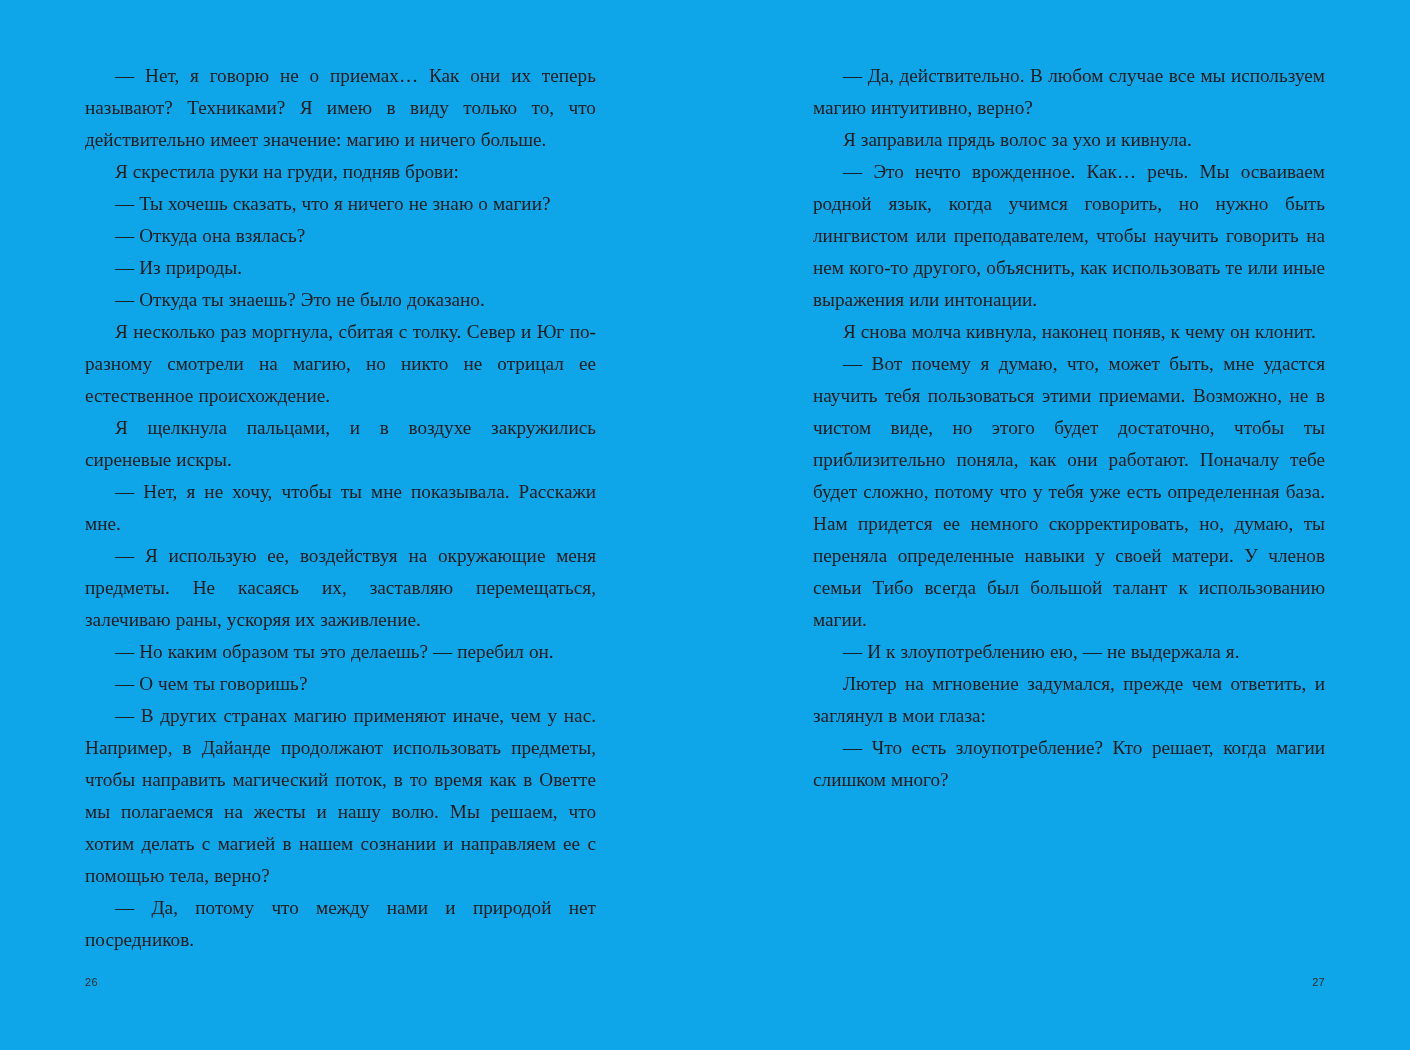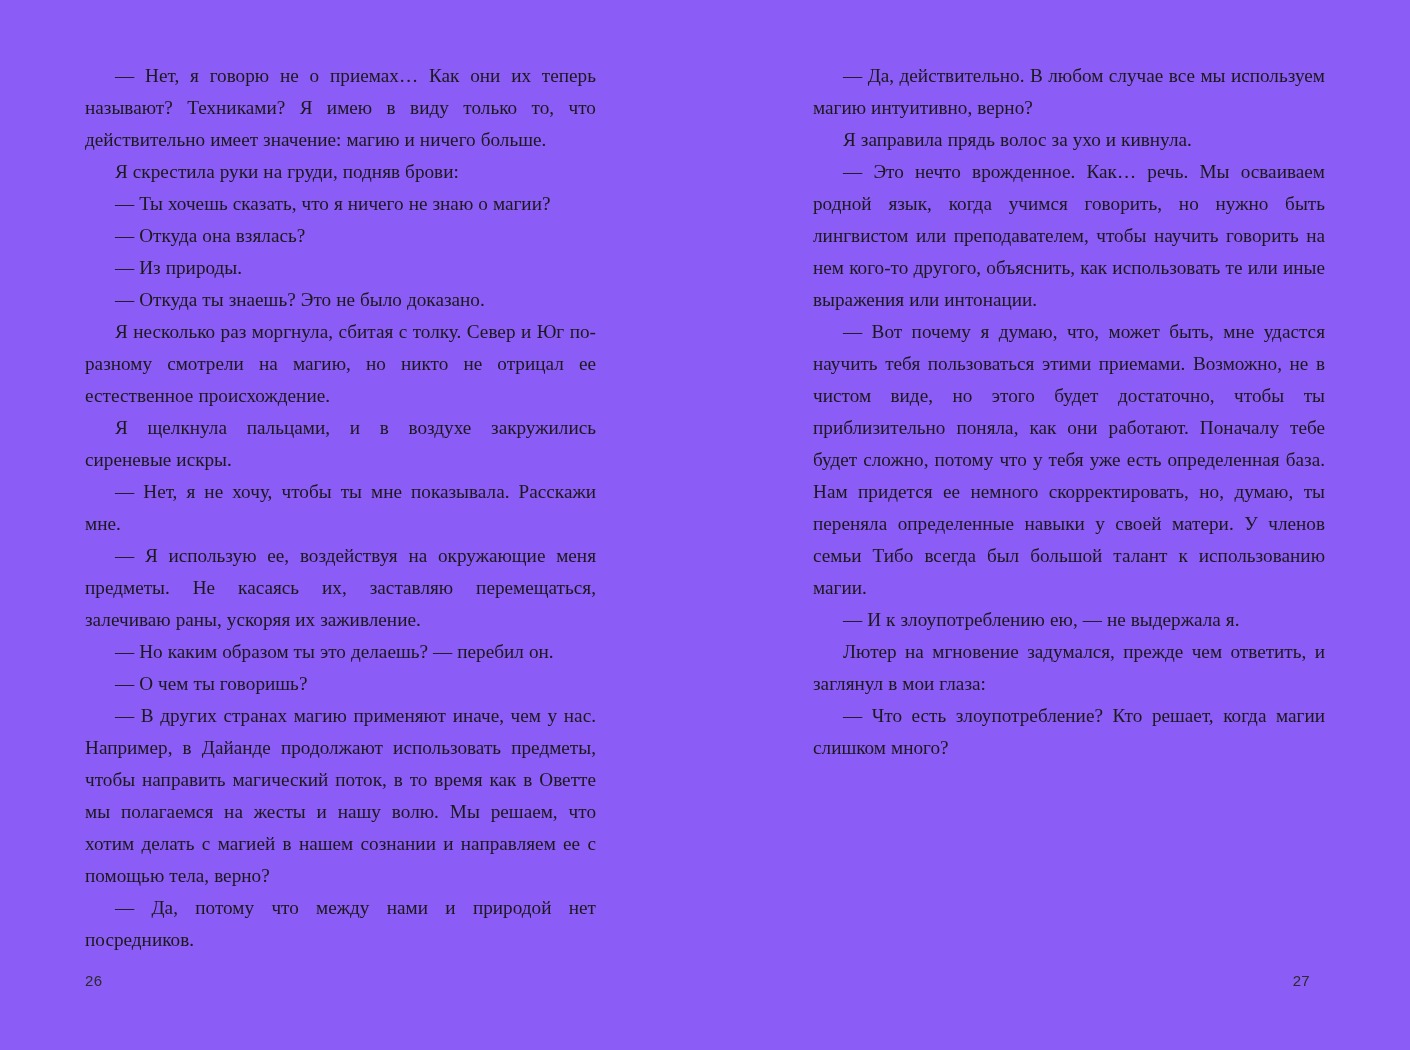--- a/index.html
+++ b/index.html
@@ -12,21 +12,21 @@
     height: 1050px;
     overflow: hidden;
     font-family: "Liberation Serif", "DejaVu Serif", serif;
     color: #1a1a1a;
   }
 
   .spread {
     position: relative;
     width: 1410px;
     height: 1050px;
-    background: #8b5cf6;
+    background: #0ea5e9;
     display: flex;
     box-sizing: border-box;
   }
 
   .page {
     position: relative;
     box-sizing: border-box;
     height: 1050px;
   }
 
@@ -58,32 +58,32 @@
   }
 
   
   .textblock p {
     text-align-last: left;
   }
 
   .pagenum {
     position: absolute;
     bottom: 62px;
-    font-size: 15px;
+    font-size: 11px;
     line-height: 1;
     font-family: "Liberation Sans", "DejaVu Sans", sans-serif;
     color: #2b2b2b;
     letter-spacing: 0.3px;
   }
   .pagenum-left {
     left: 85px;
     text-align: left;
   }
   .pagenum-right {
-    right: 100px;
+    right: 85px;
     text-align: right;
   }
 </style>
 </head>
 <body>
 
 <div class="spread">
 
   <div class="page page-left">
     <div class="textblock">
@@ -104,20 +104,21 @@
 
     </div>
     <div class="pagenum pagenum-left">26</div>
   </div>
 
   <div class="page page-right">
     <div class="textblock">
       <p>— Да, действительно. В любом случае все мы используем магию интуитивно, верно?</p>
       <p>Я заправила прядь волос за ухо и кивнула.</p>
       <p>— Это нечто врожденное. Как… речь. Мы осваиваем родной язык, когда учимся говорить, но нужно быть лингвистом или преподавателем, чтобы научить говорить на нем кого-то другого, объяснить, как использовать те или иные выражения или интонации.</p>
+      <p>Я снова молча кивнула, наконец поняв, к чему он клонит.</p>
       <p>— Вот почему я думаю, что, может быть, мне удастся научить тебя пользоваться этими приемами. Возможно, не в чистом виде, но этого будет достаточно, чтобы ты приблизительно поняла, как они работают. Поначалу тебе будет сложно, потому что у тебя уже есть определенная база. Нам придется ее немного скорректировать, но, думаю, ты переняла определенные навыки у своей матери. У членов семьи Тибо всегда был большой талант к использованию магии.</p>
       <p>— И к злоупотреблению ею, — не выдержала я.</p>
       <p>Лютер на мгновение задумался, прежде чем ответить, и заглянул в мои глаза:</p>
       <p>— Что есть злоупотребление? Кто решает, когда магии слишком много?</p>
 
     </div>
     <div class="pagenum pagenum-right">27</div>
   </div>
 
 </div>

